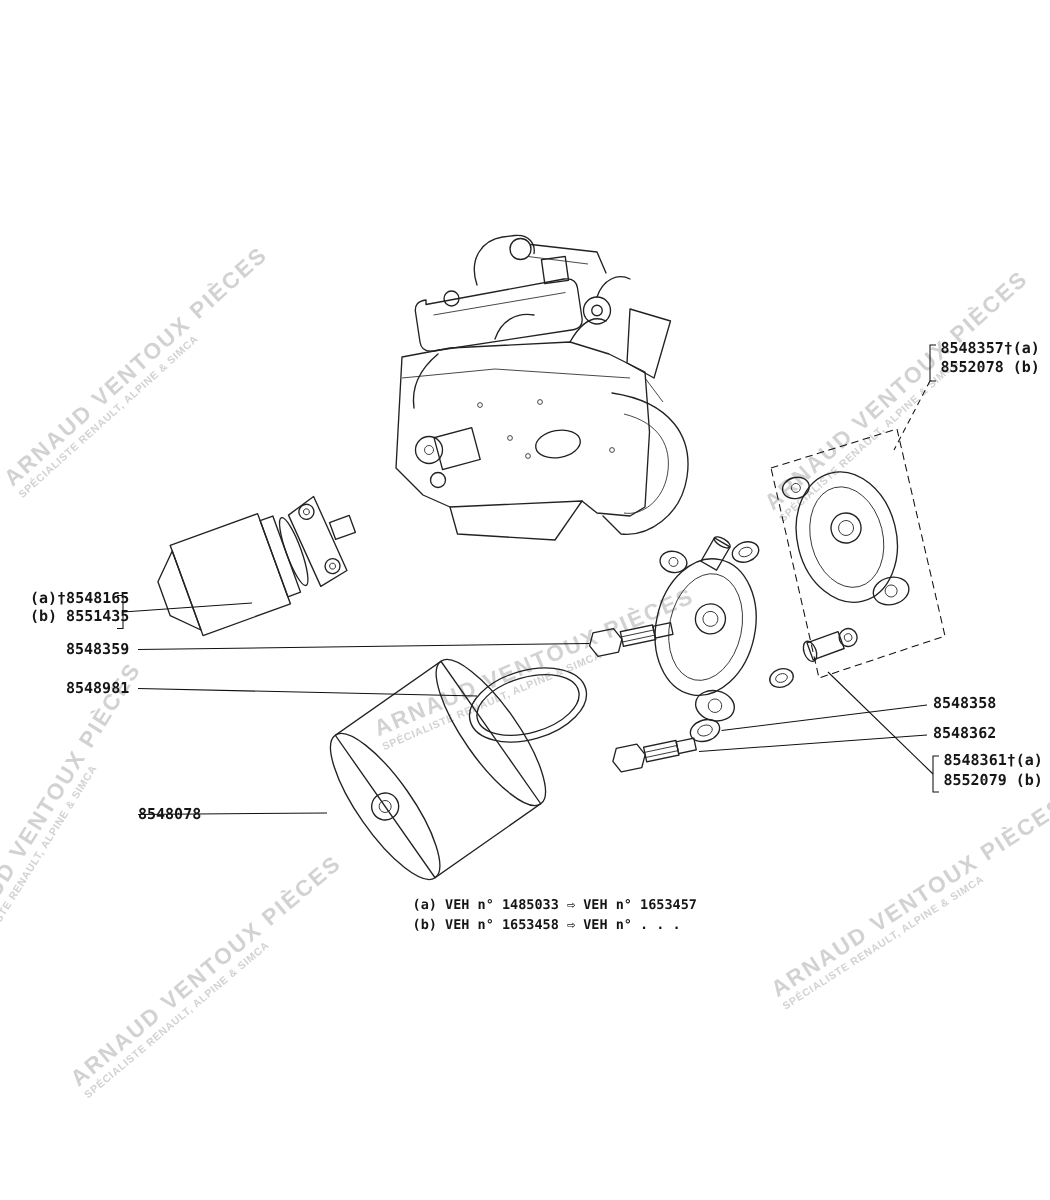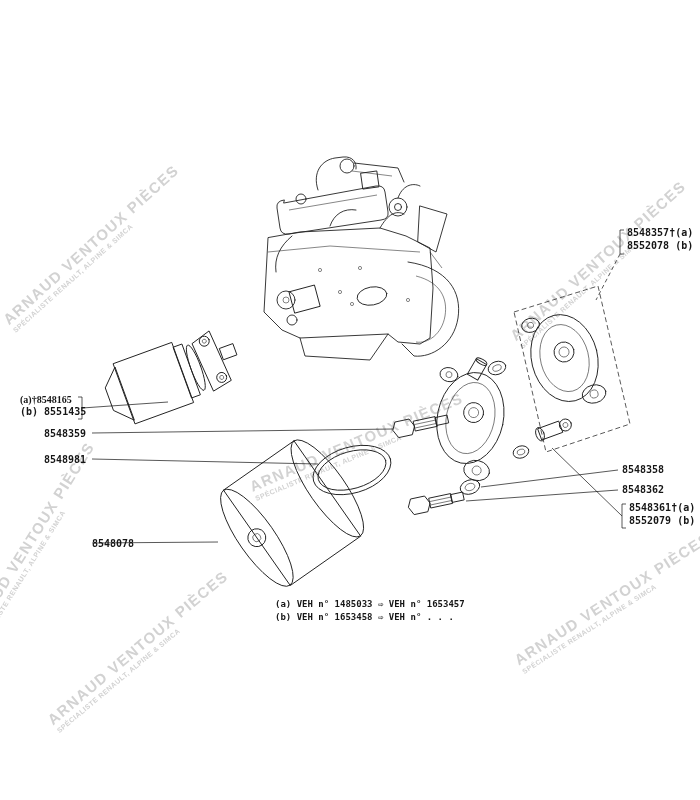--- a/index.html
+++ b/index.html
@@ -201,21 +201,21 @@
       <line class="ldr" x1="92" y1="543" x2="218" y2="542"></line>
       <path class="ldr" d="M624,230 h-4 v24 h4"></path>
       <line class="ldr" x1="620" y1="254" x2="596" y2="300" stroke-dasharray="4 3"></line>
       <line class="ldr" x1="618" y1="470" x2="481" y2="487"></line>
       <line class="ldr" x1="618" y1="490" x2="466" y2="501"></line>
       <path class="ldr" d="M626,504 h-4 v24 h4"></path>
       <line class="ldr" x1="622" y1="516" x2="552" y2="448"></line>
     </g>
   </svg>
 
-  <div class="lbl" style="left:20px;top:395px;font-family:Liberation Serif, serif;">(a)†8548165</div>
+  <div class="lbl" style="left:20px;top:395px;">(a)†8548165</div>
   <div class="lbl" style="left:20px;top:407px;">(b) 8551435</div>
   <div class="lbl" style="left:44px;top:429px;">8548359</div>
   <div class="lbl" style="left:44px;top:455px;">8548981</div>
   <div class="lbl" style="left:44px;top:539px;margin-left:48px;">8548078</div>
   <div class="lbl" style="left:627px;top:228px;">8548357†(a)</div>
   <div class="lbl" style="left:627px;top:241px;">8552078 (b)</div>
   <div class="lbl" style="left:622px;top:465px;">8548358</div>
   <div class="lbl" style="left:622px;top:485px;">8548362</div>
   <div class="lbl" style="left:629px;top:503px;">8548361†(a)</div>
   <div class="lbl" style="left:629px;top:516px;text-align:center;">8552079 (b)</div>

